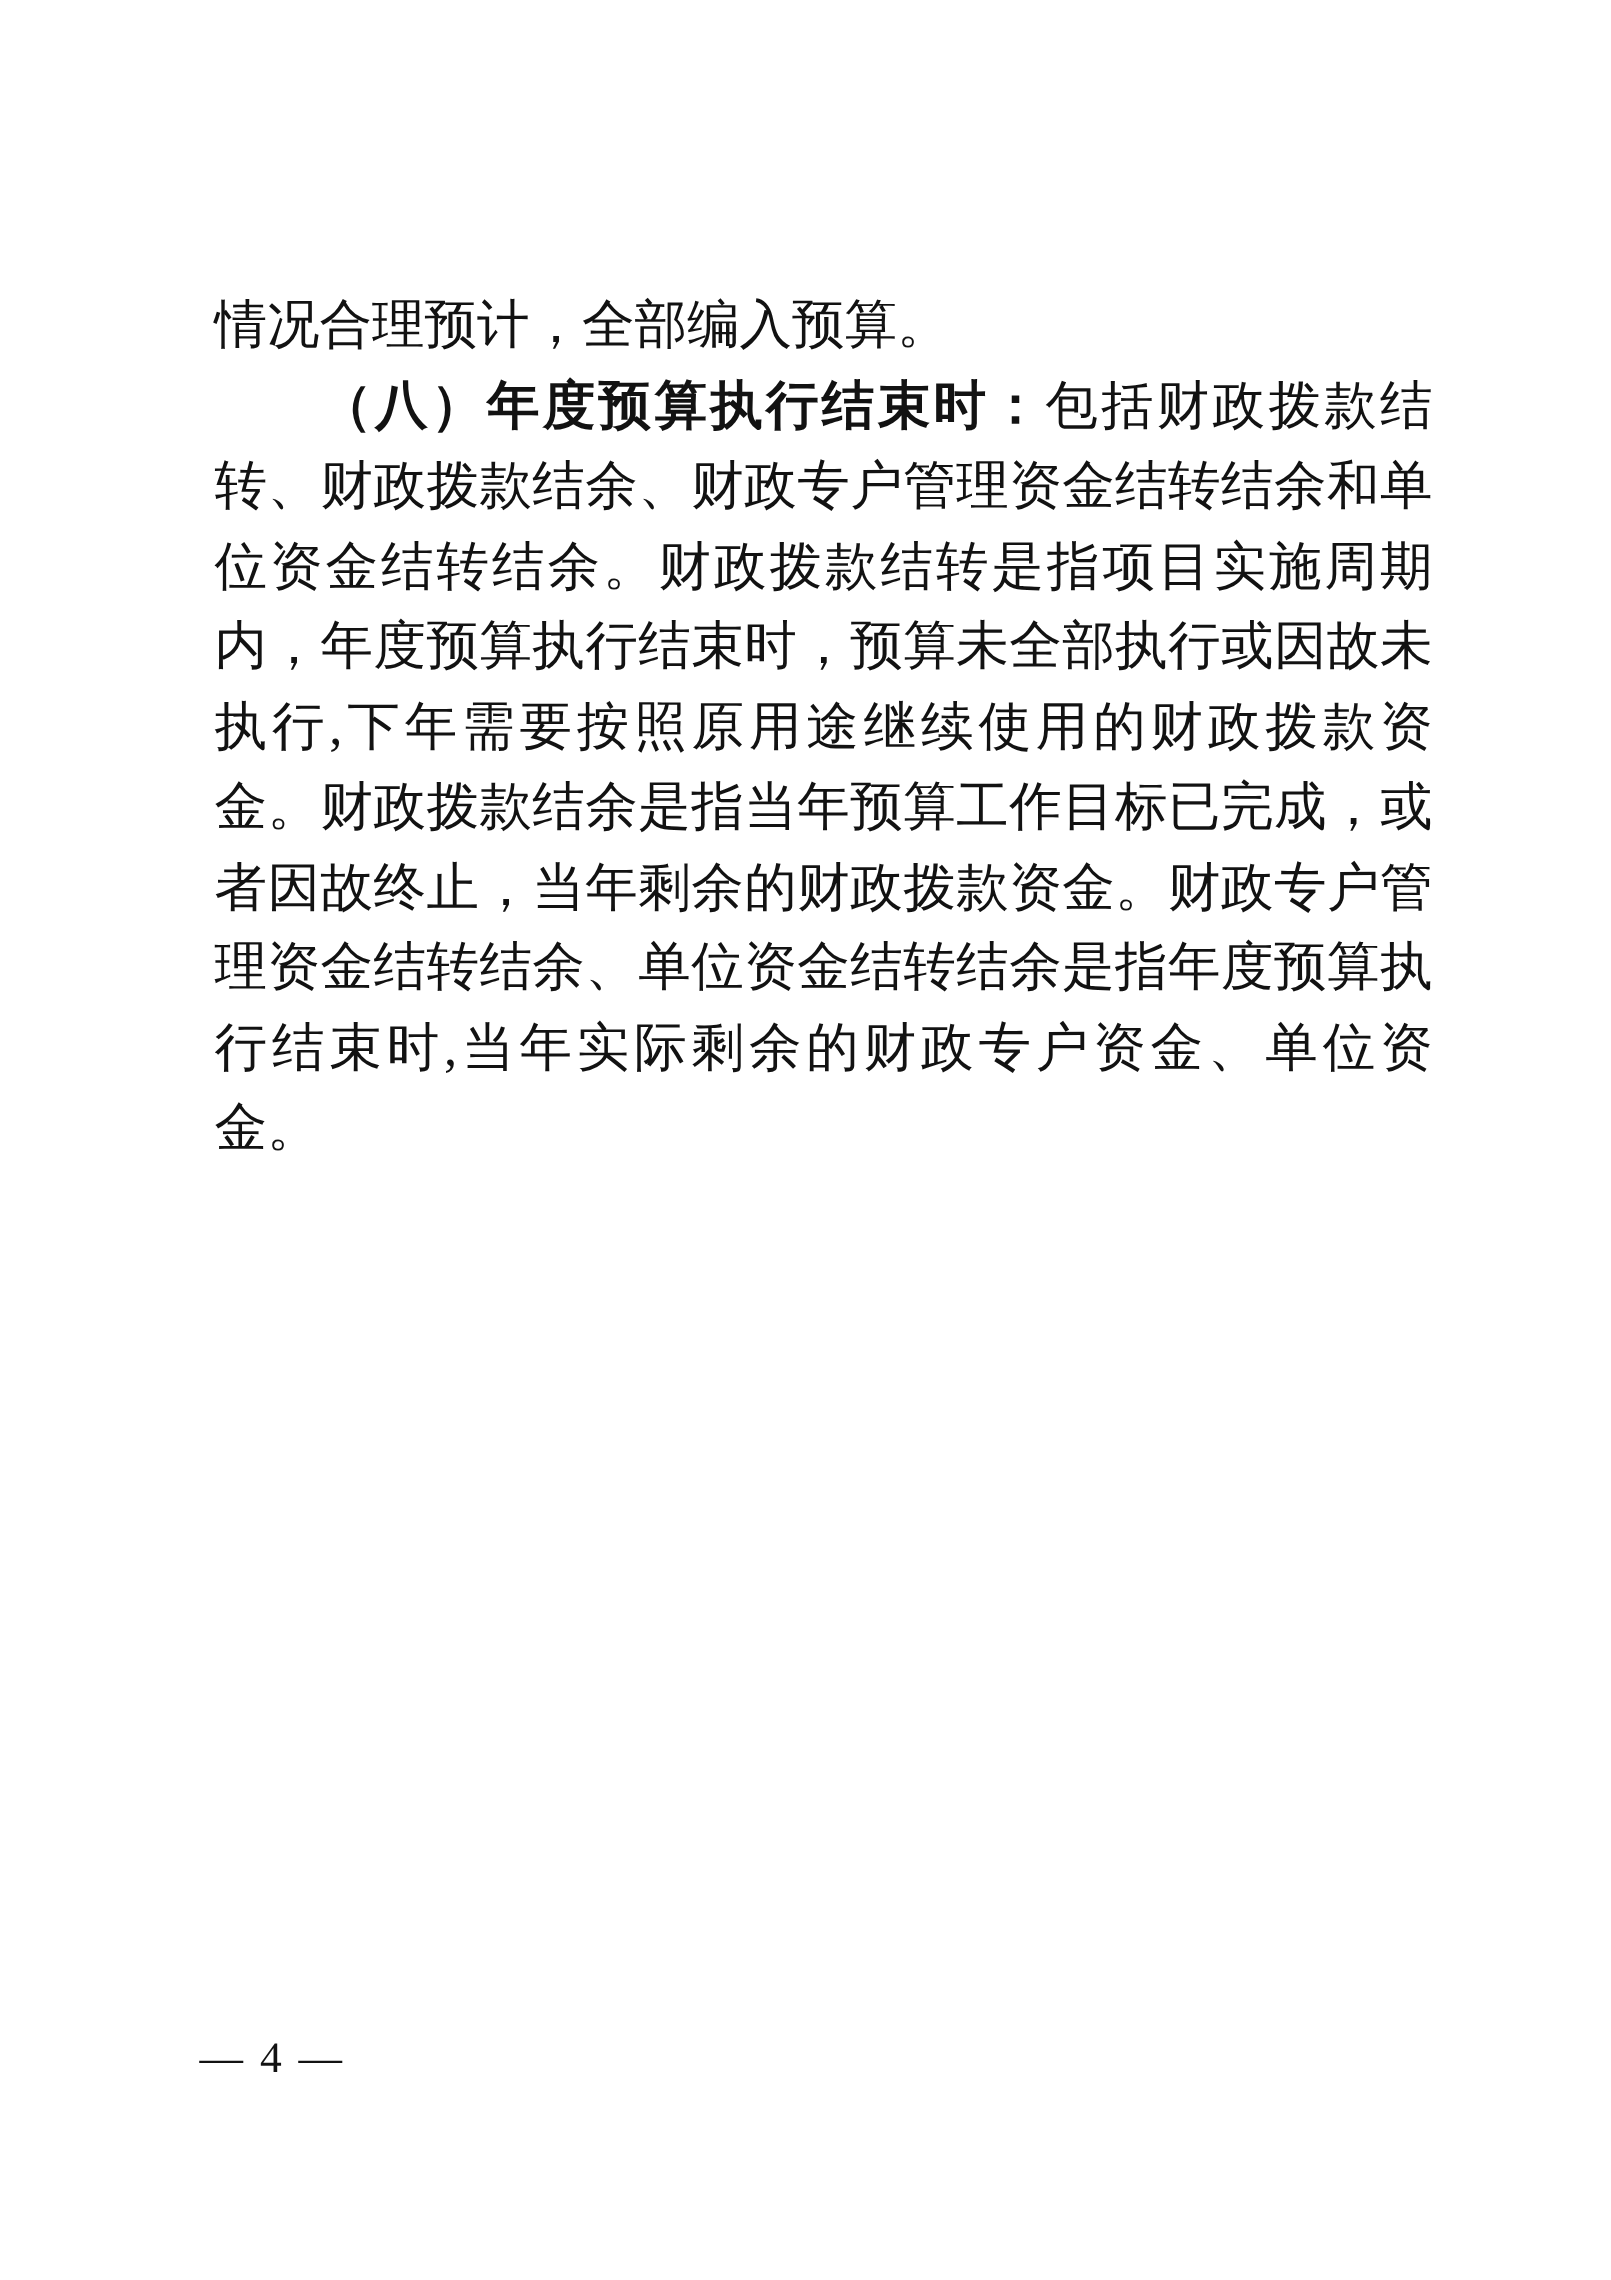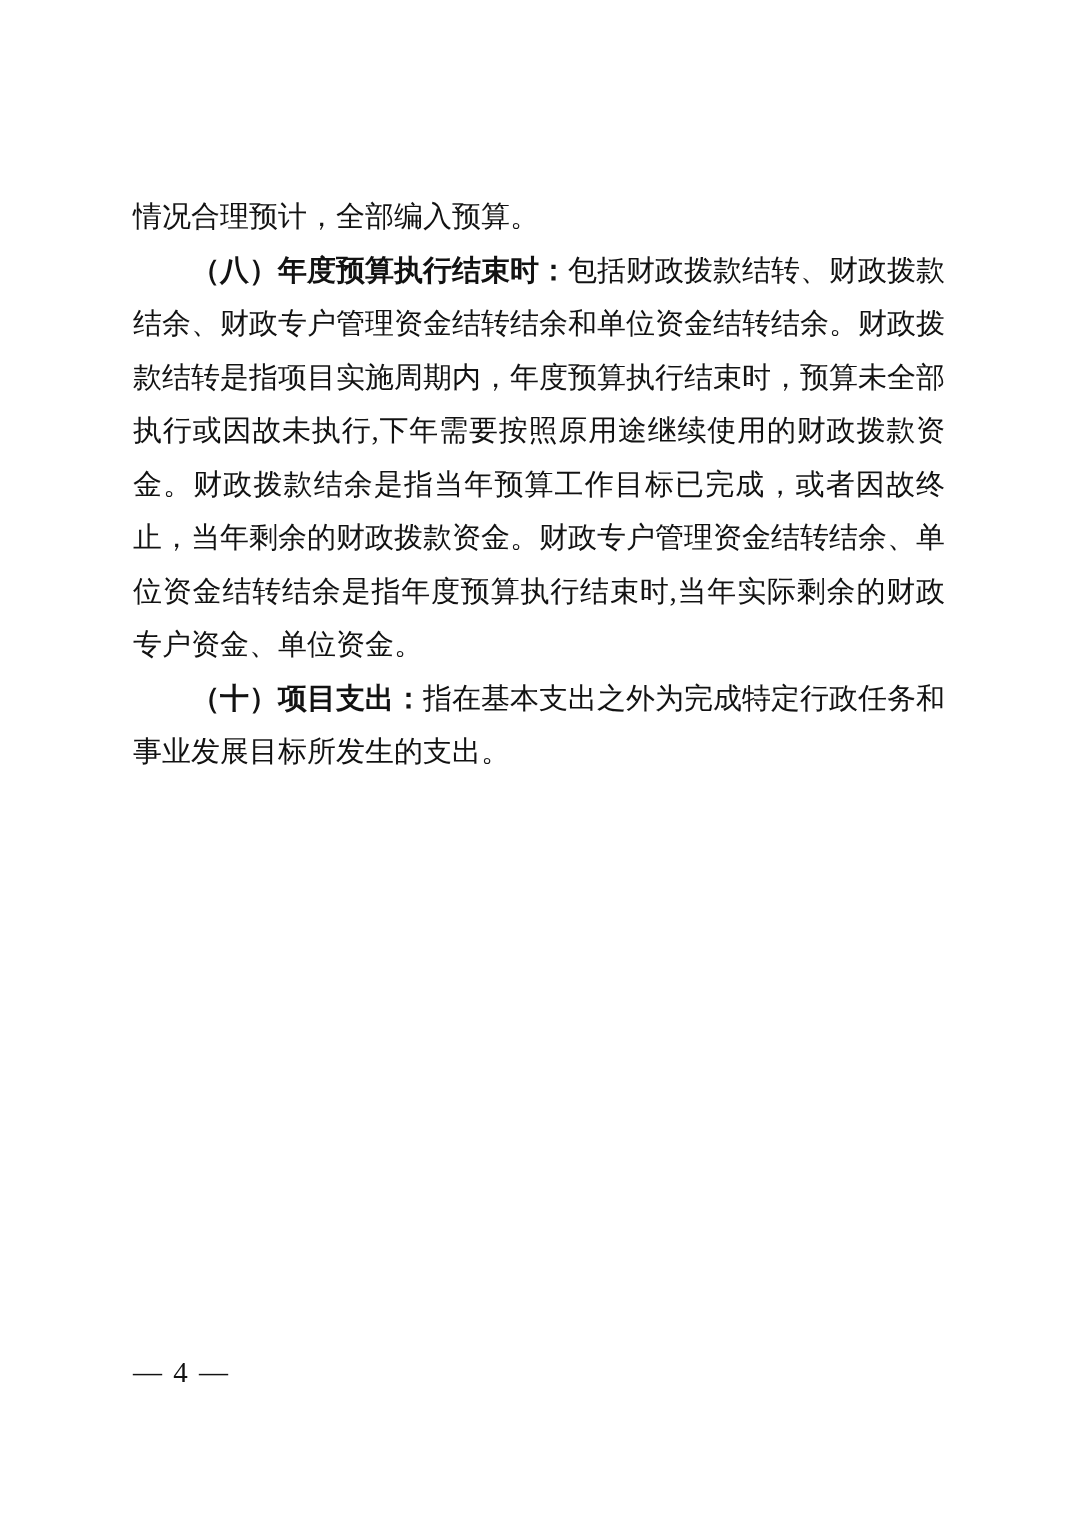--- a/index.html
+++ b/index.html
@@ -11,24 +11,24 @@
     position: relative;
     width: 1074px;
     height: 1520px;
     background: #ffffff;
     overflow: hidden;
     font-family: "Liberation Serif", "DejaVu Serif", serif;
     color: #121212;
   }
   .content {
     position: absolute;
-    left: 133px;
+    left: 143px;
     top: 190px;
     width: 812px;
-    font-size: 29px;
+    font-size: 35px;
     line-height: 53.5px;
     text-align: justify;
     text-justify: inter-ideograph;
     letter-spacing: 0px;
   }
   .para {
     margin: 0;
     padding: 0;
     text-indent: 2em;
   }
@@ -53,21 +53,20 @@
 
 <div class="page">
 
   <div class="content">
 
     <p class="para no-indent"><b class="head"></b><span>情况合理预计，全部编入预算。</span></p>
 
     <p class="para"><b class="head">（八）年度预算执行结束时：</b><span>包括财政拨款结转、财政拨款结余、财政专户管理资金结转结余和单位资金结转结余。财政拨款结转是指项目实施周期内，年度预算执行结束时，预算未全部执行或因故未执行,下年需要按照原用途继续使用的财政拨款资金。财政拨款结余是指当年预算工作目标已完成，或者因故终止，当年剩余的财政拨款资金。财政专户管理资金结转结余、单位资金结转结余是指年度预算执行结束时,当年实际剩余的财政专户资金、单位资金。</span></p>
 
 
-    <p class="para"><b class="head">（十）项目支出：</b><span>指在基本支出之外为完成特定行政任务和事业发展目标所发生的支出。</span></p>
 
 
   </div>
 
   <div class="footer">
     <span>— 4 —</span>
   </div>
 
 </div>
 

